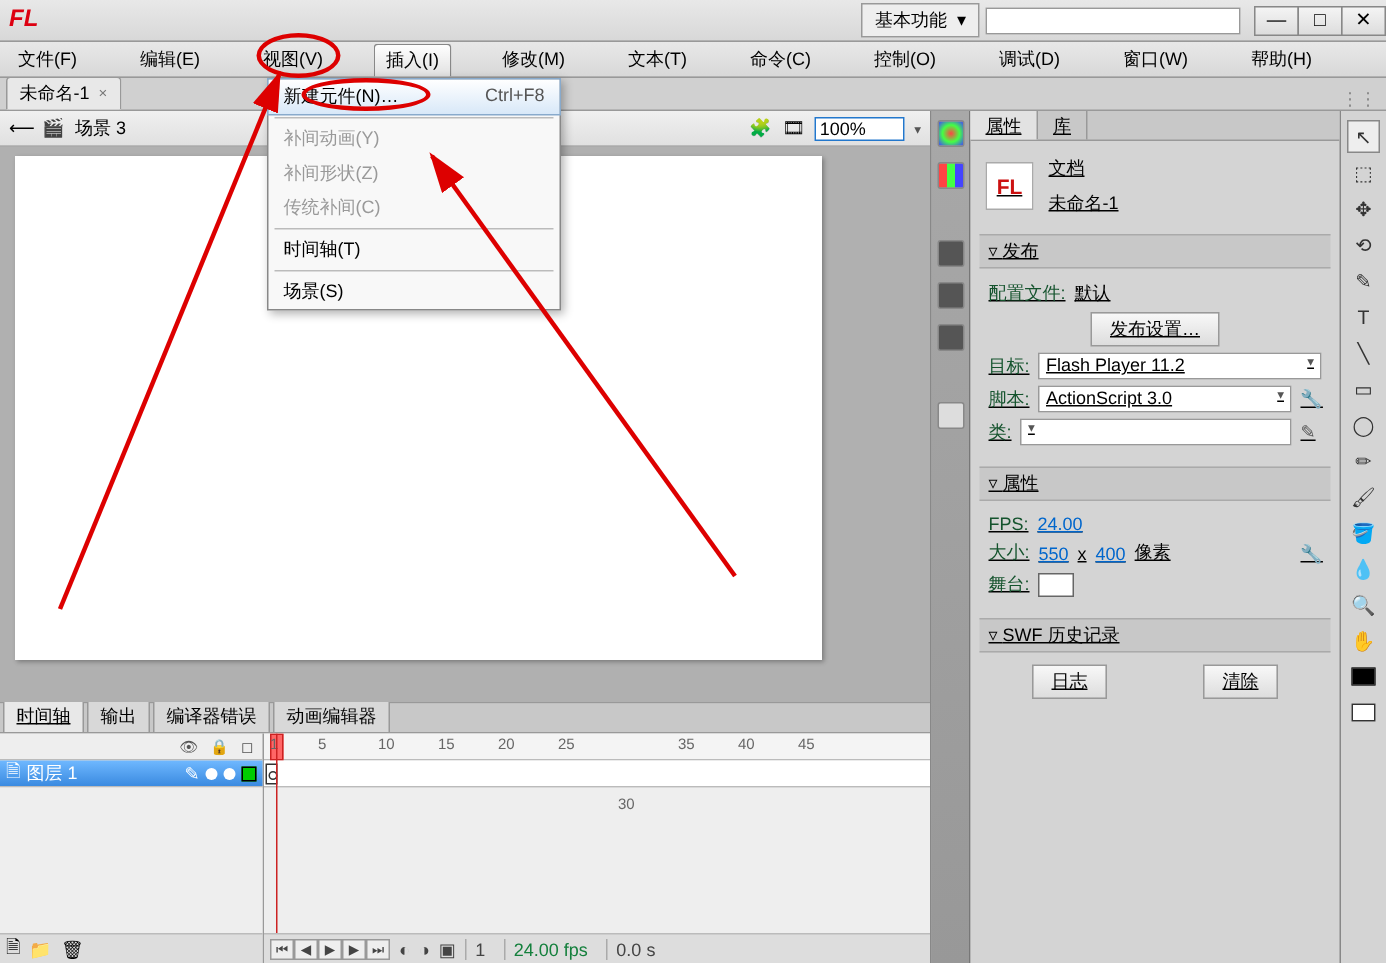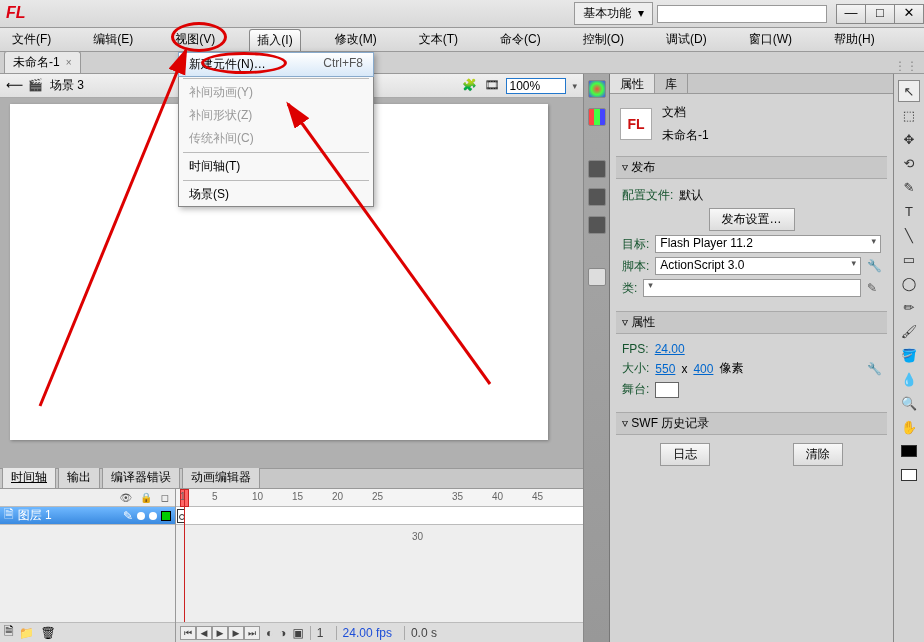--- a/index.html
+++ b/index.html
@@ -48,21 +48,21 @@
 .frames-row .kf { position:absolute; left:1px; top:2px; width:8px; height:14px; border:1px solid #333; background:#fff; }
 .frames-row .kf::after { content:""; position:absolute; left:1px; top:4px; width:4px; height:4px; border-radius:50%; border:1px solid #333; background:#fff; }
 .playline { position:absolute; left:8px; top:0; bottom:0; width:1px; background:#c22; }
 .frames-footer { position:absolute; left:0; right:0; bottom:0; height:20px; background:#ddd; border-top:1px solid #bbb; display:flex; align-items:center; gap:6px; padding:0 4px; font-size:11px; color:#444; }
 .frames-footer .play-ctrl { display:flex; gap:0; }
 .frames-footer .pbtn { width:16px; height:14px; border:1px solid #999; background:#eee; font-size:9px; line-height:12px; text-align:center; }
 .frames-footer .stat { padding:0 6px; border-left:1px solid #aaa; }
 .dock-col { width:26px; background:linear-gradient(#a8a8a8,#989898); border-right:1px solid #777; display:flex; flex-direction:column; align-items:center; padding-top:6px; gap:10px; }
 .dock-ico { width:18px; height:18px; background:#ddd; border:1px solid #888; border-radius:2px; }
 .dock-ico.dark { background:#555; }
-.props-col { width:284px; background:#d4d4d4; border-right:1px solid #888; display:flex; flex-direction:column; }
+.props-col { width:247px; background:#d4d4d4; border-right:1px solid #888; display:flex; flex-direction:column;text-decoration:underline; }
 .props-tabs { height:20px; background:#c8c8c8; display:flex; border-bottom:1px solid #999; }
 .ptab { padding:2px 10px; border-right:1px solid #999; }
 .ptab.active { background:#e2e2e2; }
 .props-body { flex:1; overflow:auto; padding:4px 6px; }
 .doc-hdr { display:flex; align-items:center; gap:10px; padding:6px 4px; }
 .fl-ico { width:32px; height:32px; border:1px solid #aaa; background:#fff; text-align:center; line-height:30px; font-weight:bold; color:#c11; font-size:14px; }
 .sect { margin-top:6px; }
 .sect-h { background:#c8c8c8; padding:2px 6px; border-top:1px solid #aaa; border-bottom:1px solid #aaa; }
 .sect-b { padding:4px 6px; }
 .row { display:flex; align-items:center; gap:6px; margin:4px 0; }
@@ -191,21 +191,21 @@
               <div class="pbtn">⏮</div>
               <div class="pbtn">◀</div>
               <div class="pbtn">▶</div>
               <div class="pbtn">▶</div>
               <div class="pbtn">⏭</div>
             </div>
             <span>◐</span>
             <span>◑</span>
             <span>▣</span>
             <span class="stat">1</span>
-            <span class="stat" style="color:#1d4ed8;">24.00 fps</span>
+            <span class="stat" style="color:#15803d;">24.00 fps</span>
             <span class="stat">0.0 s</span>
           </div>
         </div>
       </div>
     </div>
   </div>
 
   <div class="dock-col">
     <div class="dock-ico" style="background:radial-gradient(circle,#f44,#4f4,#44f);"></div>
     <div class="dock-ico" style="background:linear-gradient(90deg,#f44 33%,#4f4 33% 66%,#44f 66%);"></div>

